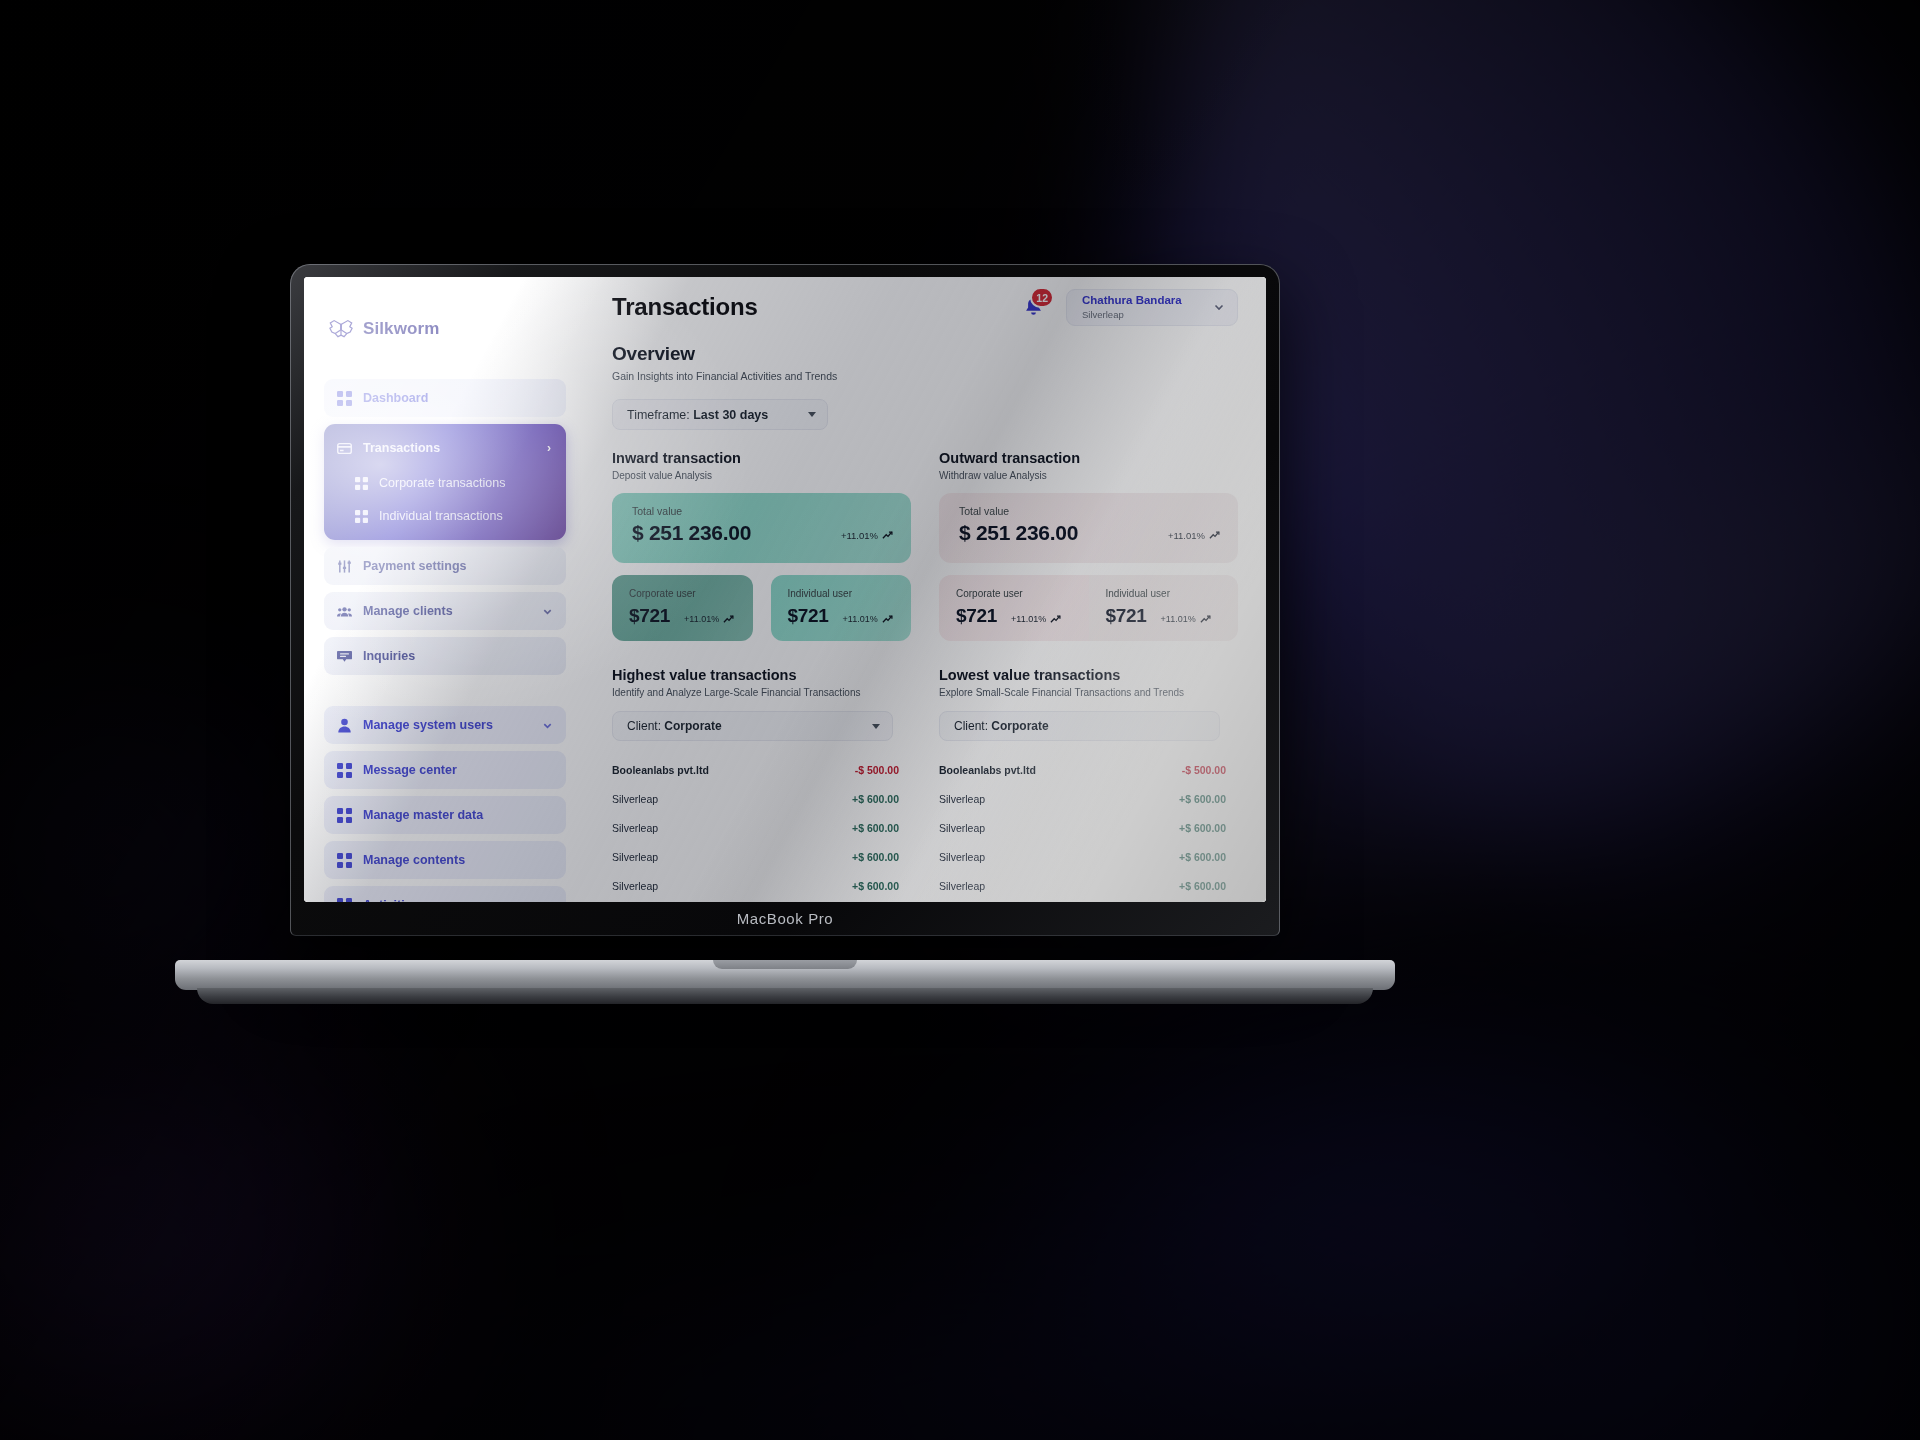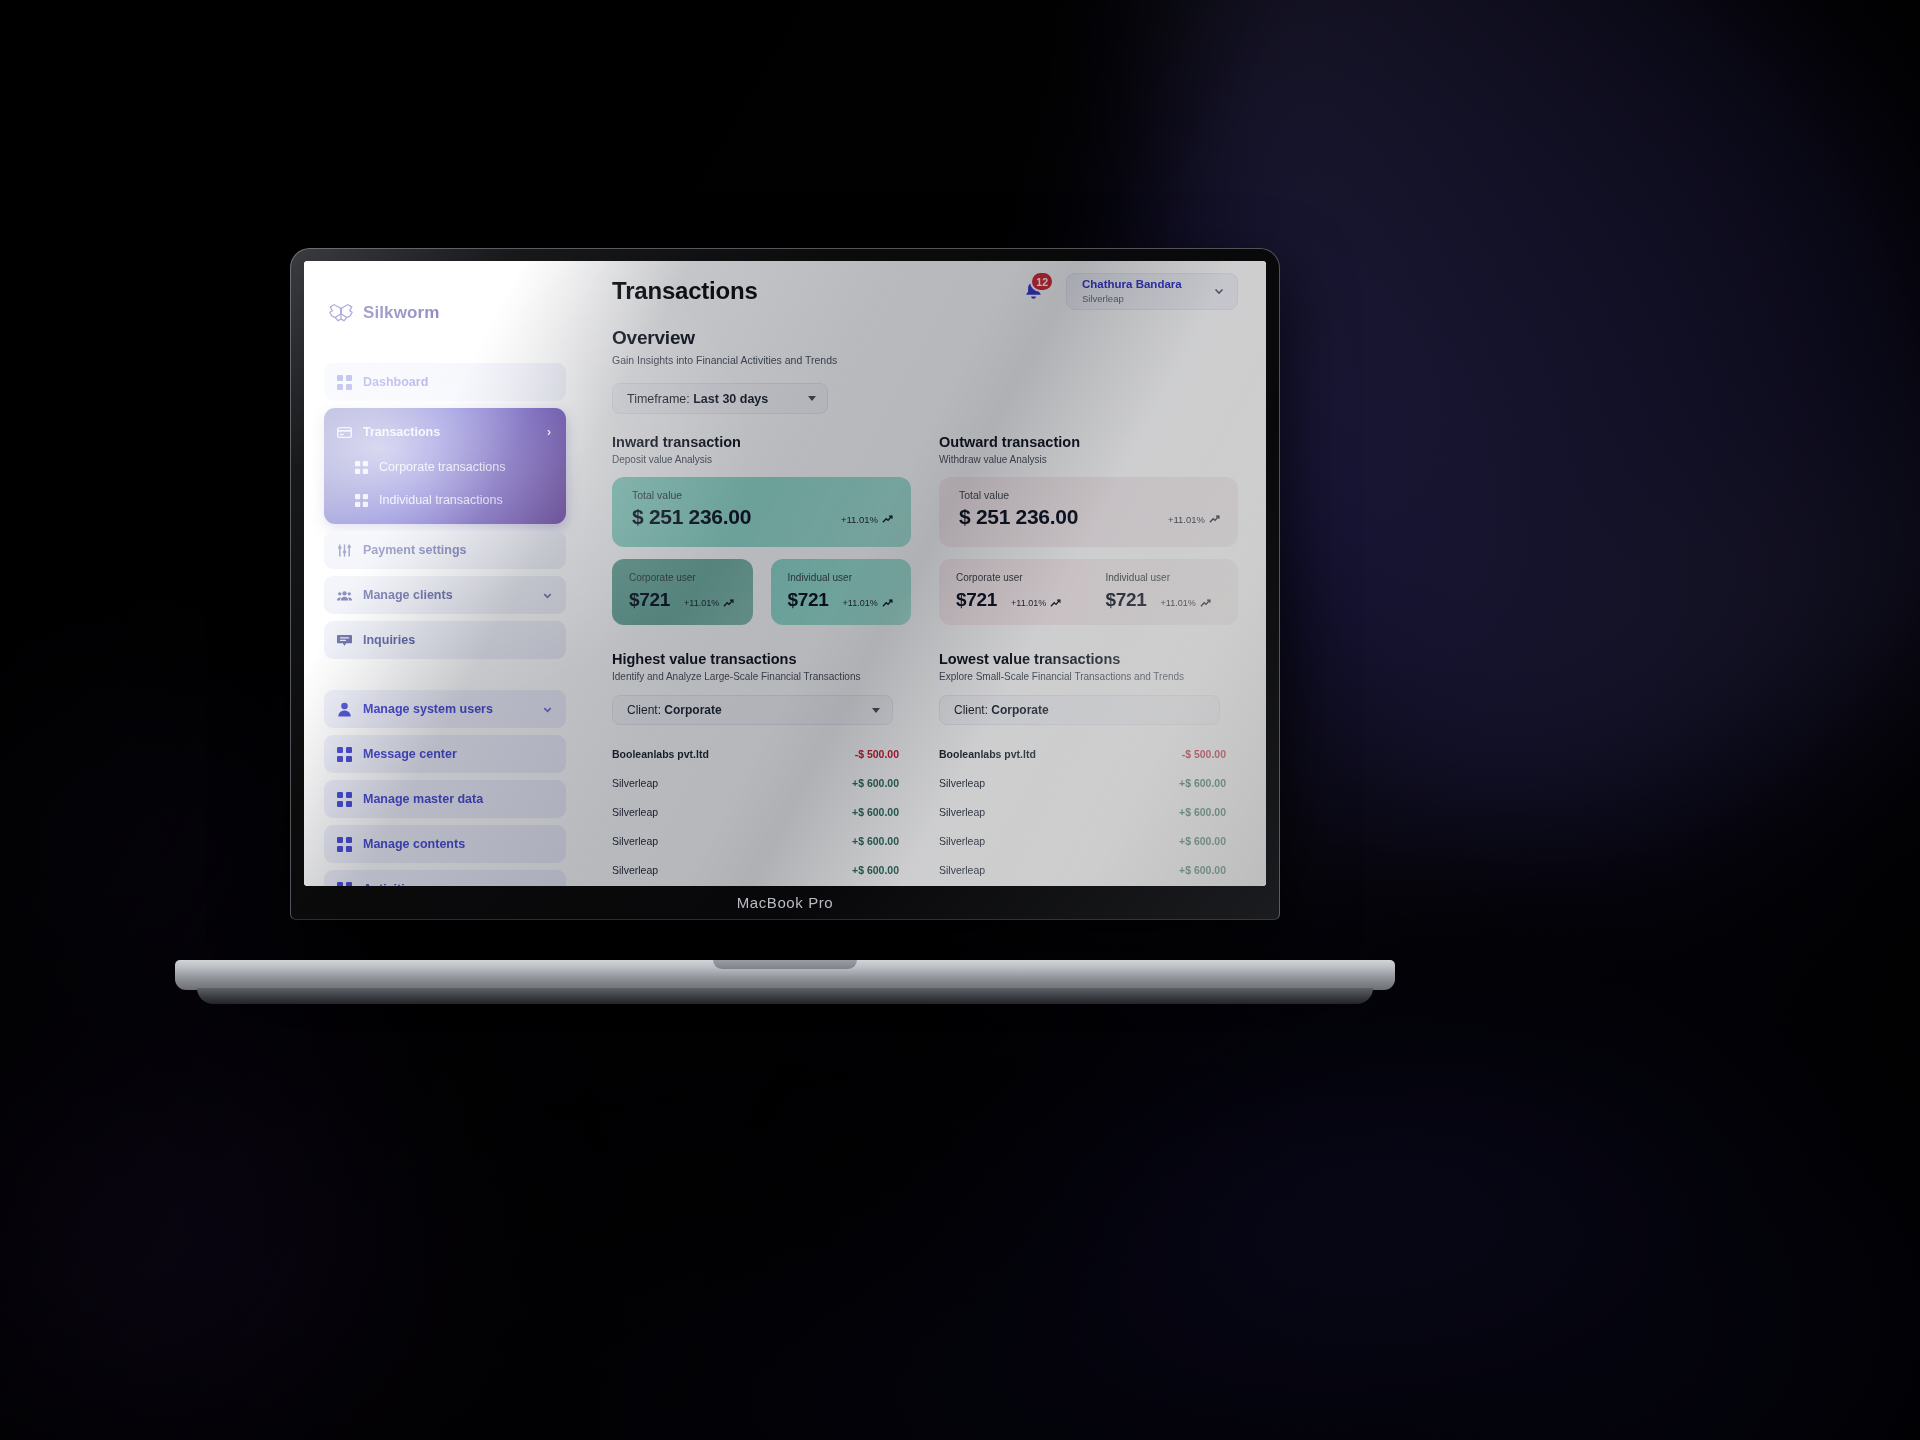--- a/index.html
+++ b/index.html
@@ -71,21 +71,21 @@
   .vignette-2 {
     position:absolute; inset:0;
     background:linear-gradient(120deg, rgba(0,0,0,0.95) 0%, rgba(0,0,0,0.7) 22%, rgba(0,0,0,0) 48%);
     pointer-events:none;
   }
 
   
   .laptop { position:absolute; left:175px; top:248px; width:1220px; height:700px; }
 
   .lid {
-    position:absolute; left:115px; top:0; width:990px; height:672px;
+    position:absolute; left:115px; top:16px; width:990px; height:672px;
     background:linear-gradient(135deg,#3b3c40 0%,#17181a 14%,#0b0b0c 34%,#08080a 70%,#1b1c1f 100%);
     border-radius:20px 20px 6px 6px;
     padding:13px 14px 34px 14px;
     box-shadow:0 28px 70px rgba(0,0,0,0.75);
   }
   .lid::before{
     content:""; position:absolute; inset:0;
     border-radius:20px 20px 6px 6px;
     border:1.5px solid rgba(170,175,185,0.45);
     border-bottom-color:rgba(120,125,135,0.3);

